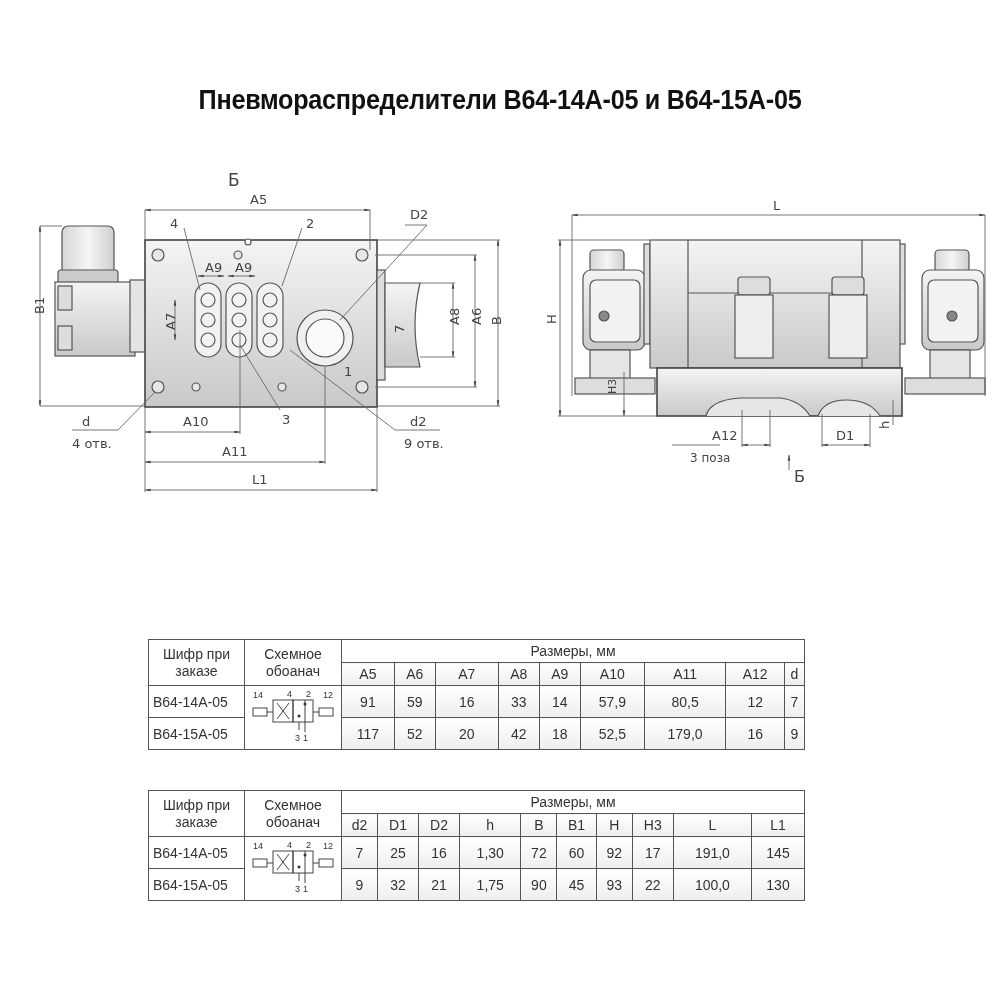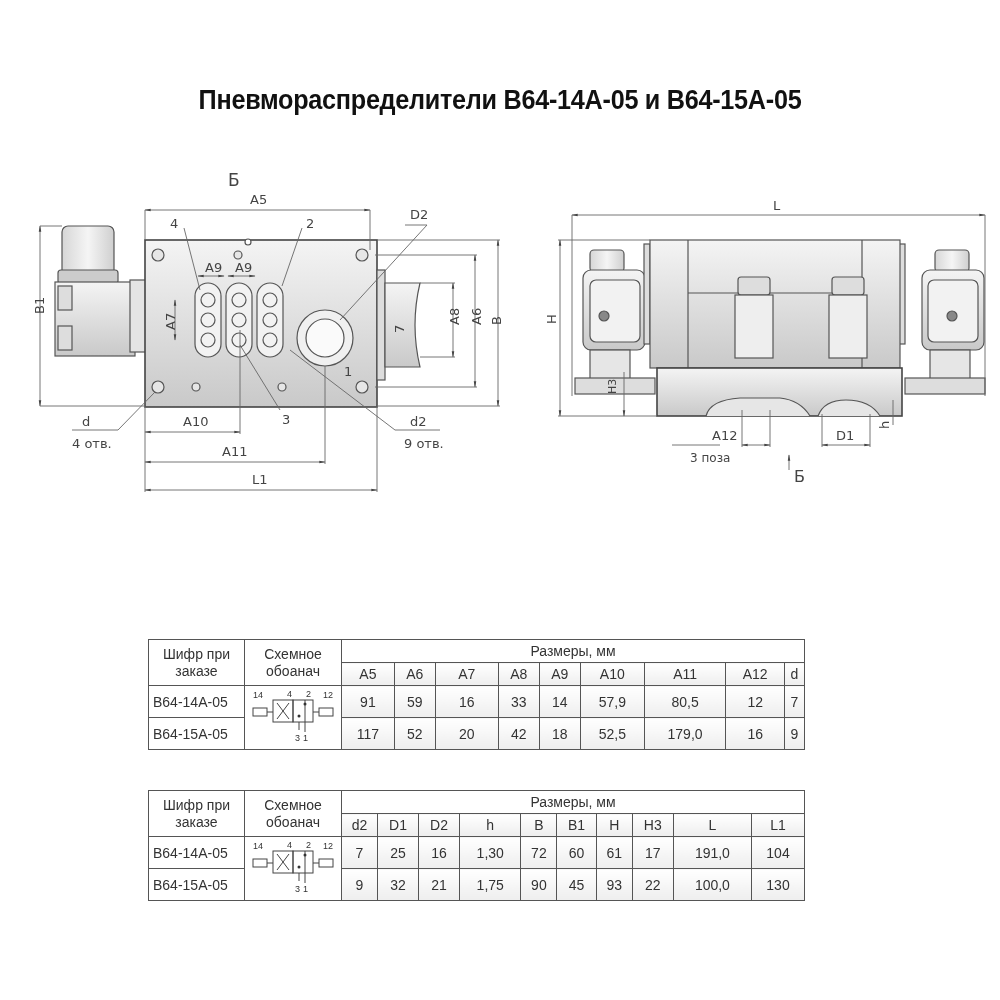--- a/index.html
+++ b/index.html
@@ -312,24 +312,24 @@
         <text x="48" y="55" font-size="9" fill="#333">3</text>
         <text x="56" y="55" font-size="9" fill="#333">1</text>
       </svg>
     </td>
     <td>7</td>
     <td>25</td>
     <td>16</td>
     <td>1,30</td>
     <td>72</td>
     <td>60</td>
-    <td>61</td>
+    <td>92</td>
     <td>17</td>
     <td>191,0</td>
-    <td>104</td>
+    <td>145</td>
   </tr>
   <tr style="height:32px;">
     <td class="code">В64-15А-05</td>
     <td>9</td>
     <td>32</td>
     <td>21</td>
     <td>1,75</td>
     <td>90</td>
     <td>45</td>
     <td>93</td>

